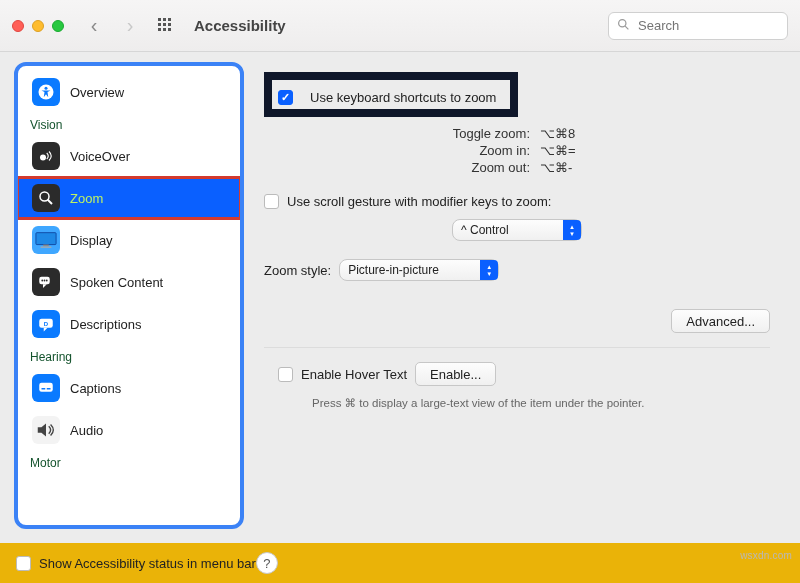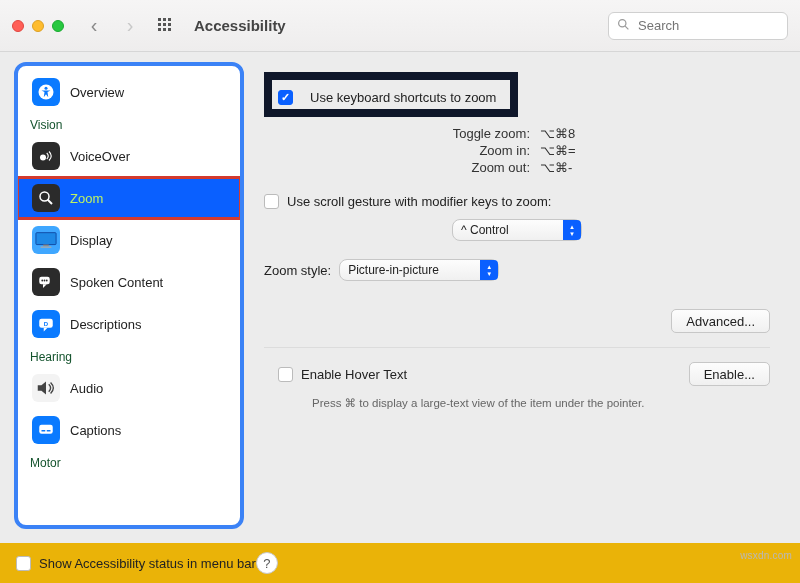--- a/index.html
+++ b/index.html
@@ -247,38 +247,38 @@
         <svg width="18" height="18" viewBox="0 0 24 24">
             <rect x="3" y="5" width="18" height="12" rx="3" fill="#fff"></rect>
             <path d="M9 17 L9 22 L14 17" fill="#fff"></path>
             <text x="12" y="14" text-anchor="middle" font-size="8" font-weight="bold" fill="#0a7aff">D</text>
           </svg>
       </div>
       <span class="sb-label">Descriptions</span>
     </div>
     <div class="section-label">Hearing</div>
     <div class="sb-item">
+      <div class="icon-wrap ic-blue">
+        <svg width="18" height="18" viewBox="0 0 24 24">
+            <rect x="3" y="5" width="18" height="12" rx="3" fill="#fff"></rect>
+            <rect x="6" y="12" width="5" height="2" fill="#0a7aff"></rect>
+            <rect x="13" y="12" width="5" height="2" fill="#0a7aff"></rect>
+          </svg>
+      </div>
+      <span class="sb-label">Captions</span>
+    </div>
+    <div class="sb-item">
       <div class="icon-wrap" style="background:#f3f3f3;">
         <svg width="22" height="18" viewBox="0 0 24 18">
             <path d="M3 6 L7 6 L12 2 L12 16 L7 12 L3 12 Z" fill="#444"></path>
             <path d="M15 5 Q19 9 15 13" stroke="#444" stroke-width="1.5" fill="none"></path>
             <path d="M17 3 Q23 9 17 15" stroke="#444" stroke-width="1.5" fill="none"></path>
           </svg>
       </div>
       <span class="sb-label">Audio</span>
-    </div>
-    <div class="sb-item">
-      <div class="icon-wrap ic-blue">
-        <svg width="18" height="18" viewBox="0 0 24 24">
-            <rect x="3" y="5" width="18" height="12" rx="3" fill="#fff"></rect>
-            <rect x="6" y="12" width="5" height="2" fill="#0a7aff"></rect>
-            <rect x="13" y="12" width="5" height="2" fill="#0a7aff"></rect>
-          </svg>
-      </div>
-      <span class="sb-label">Captions</span>
     </div>
     <div class="section-label">Motor</div>
   </div>
 
   <div class="content">
     <div style="margin-bottom:2px;">
       <span class="red-outline">
         <span class="checkbox checked"></span>
         <span>Use keyboard shortcuts to zoom</span>
       </span>
@@ -316,21 +316,21 @@
         <span class="arrows"></span>
       </span>
     </div>
 
     <div style="display:flex; justify-content:flex-end; margin-top:24px;">
       <span class="button">Advanced...</span>
     </div>
 
     <hr class="sep">
 
-    <div class="row" style="justify-content:space-between;padding-left:14px;">
+    <div class="row" style="justify-content:flex-start;padding-left:14px;">
       <span style="display:inline-flex; align-items:center; gap:8px;">
         <span class="checkbox"></span>
         <span>Enable Hover Text</span>
       </span>
       <span class="button">Enable...</span>
     </div>
     <div class="muted" style="margin-left:48px; margin-top:6px;">Press ⌘ to display a large-text view of the item under the pointer.</div>
   </div>
 </div>
 

